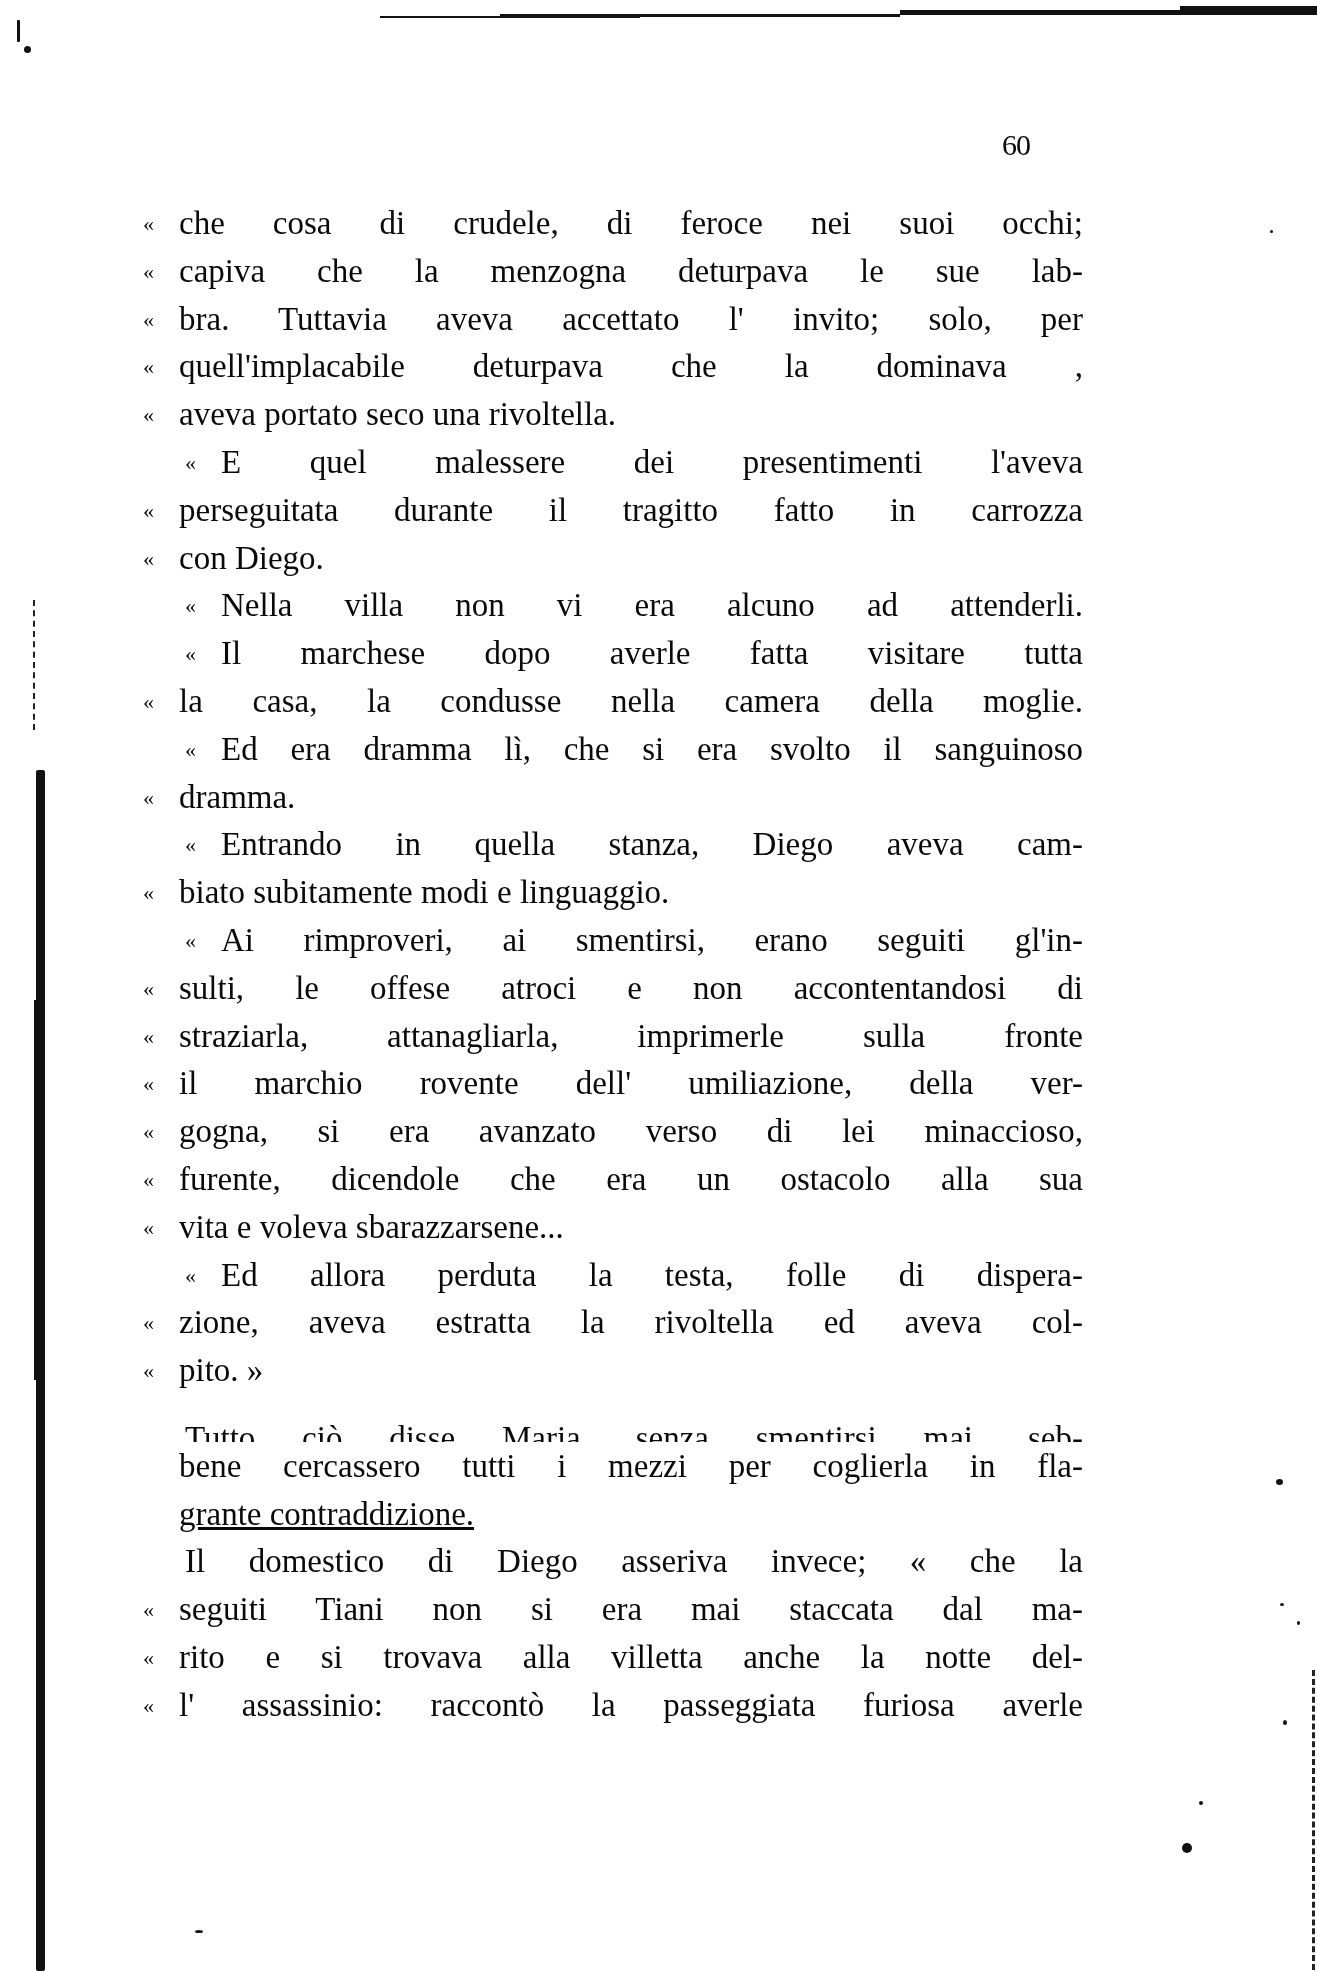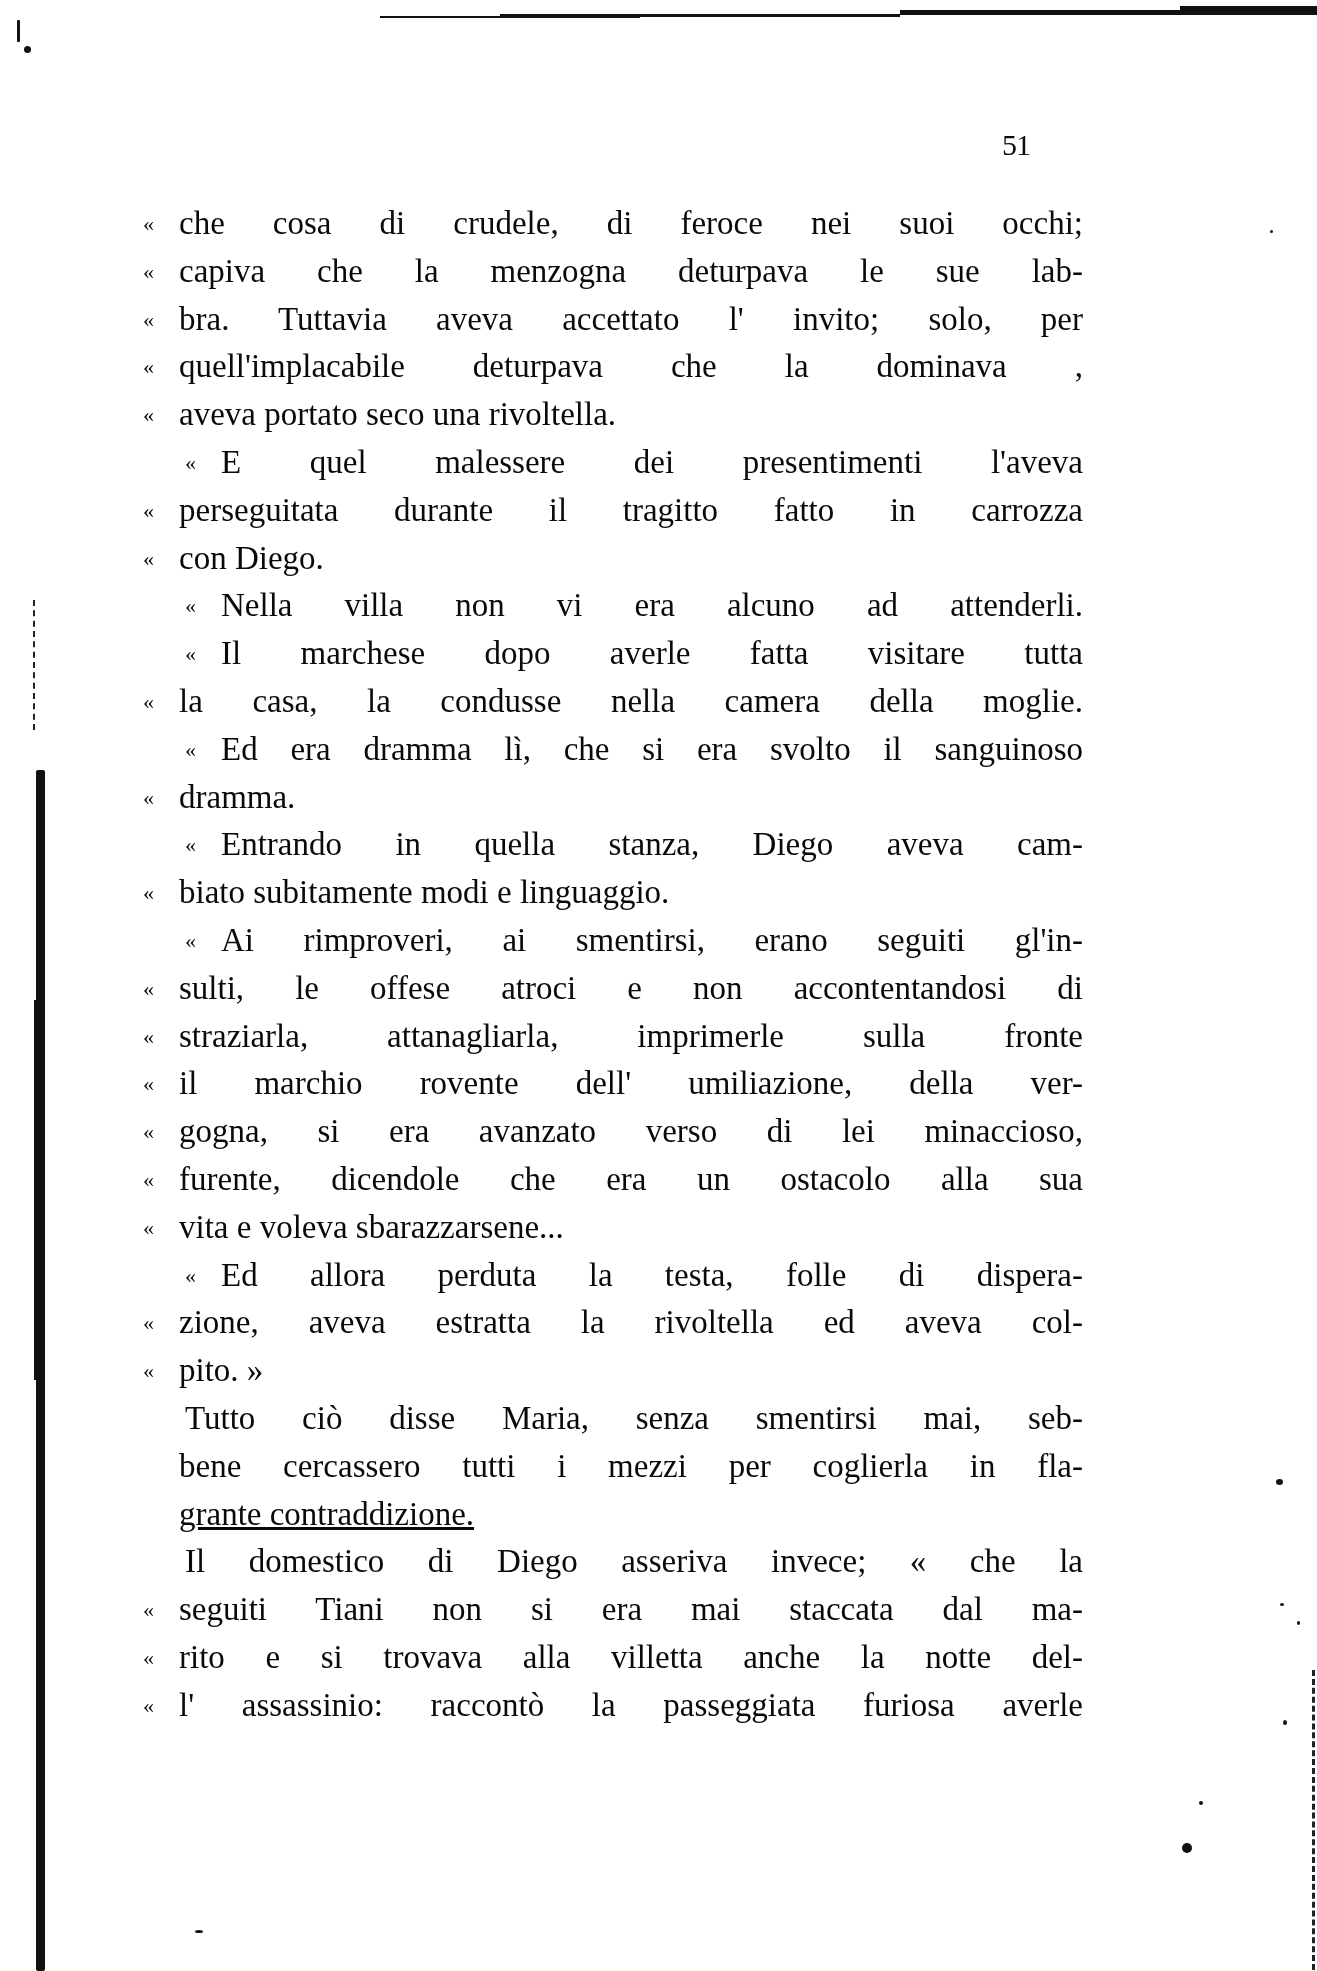--- a/index.html
+++ b/index.html
@@ -37,21 +37,21 @@
 
   <div class="speck" style="left:1276px;top:1479px;width:7px;height:6px;"></div>
   <div class="speck" style="left:1280px;top:1603px;width:4px;height:3px;"></div>
   <div class="speck" style="left:1297px;top:1621px;width:3px;height:4px;"></div>
   <div class="speck" style="left:1283px;top:1720px;width:4px;height:5px;"></div>
   <div class="speck" style="left:1199px;top:1801px;width:4px;height:4px;"></div>
   <div class="speck" style="left:1182px;top:1843px;width:10px;height:10px;"></div>
   <div class="speck" style="left:195px;top:1930px;width:8px;height:3px;"></div>
   <div class="right-edge"></div>
 
-  <div class="page-number">51</div>
+  <div class="page-number">60</div>
 
   <div id="text-block">
       <div class="line" style="top: 199px;">
         <span class="quote">«</span>
         <span class="txt">che cosa di crudele, di feroce nei suoi occhi;</span>
       </div>
       <div class="line" style="top: 246.8px;">
         <span class="quote">«</span>
         <span class="txt">capiva che la menzogna deturpava le sue lab-</span>
       </div>
@@ -142,21 +142,21 @@
       <div class="line" style="top: 1298.4px;">
         <span class="quote">«</span>
         <span class="txt">zione, aveva estratta la rivoltella ed aveva col-</span>
       </div>
       <div class="line" style="top: 1346.2px;">
         <span class="quote">«</span>
         <span class="txt last">pito. »</span>
       </div>
       <div class="line" style="top: 1394px;">
         <span class="quote"></span>
-        <span class="txt" style="margin-left: 6px;">Tutto ciò disse Maria, senza smentirsi mai, seb-</span>
+        <span class="txt" style="margin-left: 6px; margin-top: 20px;">Tutto ciò disse Maria, senza smentirsi mai, seb-</span>
       </div>
       <div class="line" style="top: 1441.8px; justify-content: flex-end;">
         <span class="quote"></span>
         <span class="txt">bene cercassero tutti i mezzi per coglierla in fla-</span>
       </div>
       <div class="line" style="top: 1489.6px; text-decoration: underline;">
         <span class="quote"></span>
         <span class="txt last">grante contraddizione.</span>
       </div>
       <div class="line" style="top: 1537.4px;">

